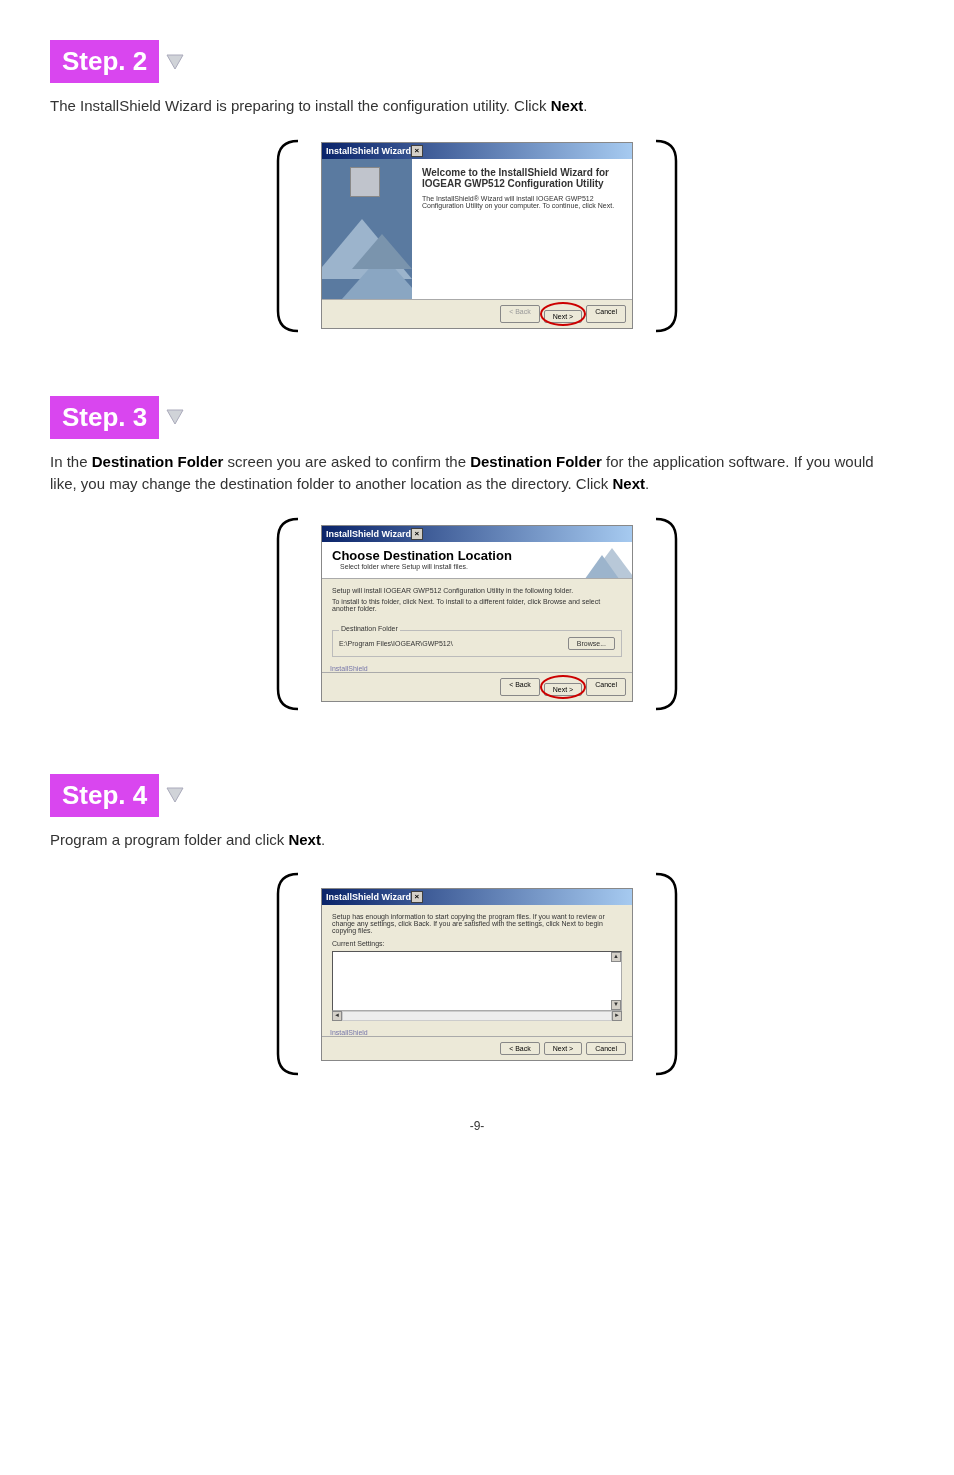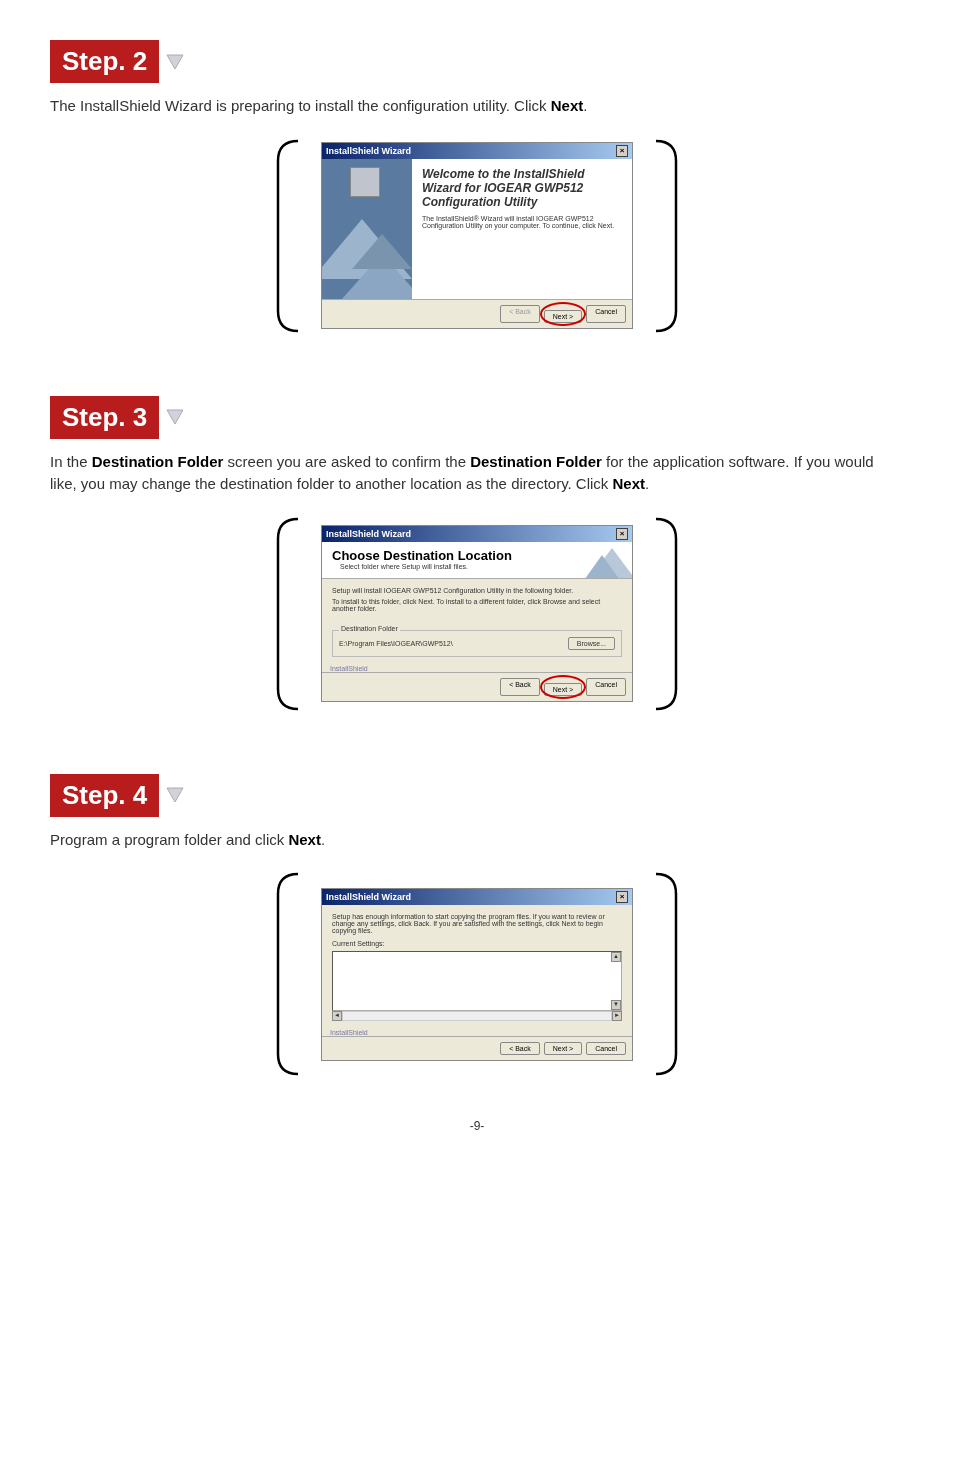--- a/index.html
+++ b/index.html
@@ -9,21 +9,21 @@
   background: #fff;
   color: #000;
   padding: 40px 50px 20px 50px;
 }
 .step-header {
   display: inline-flex;
   align-items: center;
   margin-bottom: 12px;
 }
 .step-badge {
-  background: #b91c1c;
+  background: #d946ef;
   color: #fff;
   font-weight: bold;
   font-size: 26px;
   font-family: "Arial Black", Arial, sans-serif;
   padding: 6px 12px;
 }
 .step-chevron {
   margin-left: 6px;
 }
 .desc {
@@ -45,21 +45,21 @@
 .dialog {
   width: 312px;
   border: 1px solid #888;
   font-family: Tahoma, Verdana, sans-serif;
   margin: 0 18px;
   background: #ece9d8;
 }
 .titlebar {
   display: flex;
   align-items: center;
-  justify-content: space-between;
+  justify-content: flex-start;
   background: linear-gradient(to right, #0a246a, #a6caf0);
   color: #fff;
   padding: 2px 4px;
   font-size: 9px;
   font-weight: bold;
 }
 .titlebar .close {
   background: #d4d0c8;
   color: #000;
   border: 1px solid #404040;
@@ -87,21 +87,21 @@
 }
 .welcome-side .tri1, .welcome-side .tri2, .welcome-side .tri3 {
   position: absolute;
   width: 0; height: 0;
   border-style: solid;
 }
 .welcome-side .tri1 { bottom: 20px; left: -10px; border-width: 0 50px 60px 50px; border-color: transparent transparent #9cb4cc transparent; }
 .welcome-side .tri2 { bottom: 0; left: 20px; border-width: 0 40px 45px 40px; border-color: transparent transparent #8aa6c2 transparent; }
 .welcome-side .tri3 { bottom: 30px; left: 30px; border-width: 0 30px 35px 30px; border-color: transparent transparent #7a94ad transparent; }
 .welcome-main { padding: 8px 10px; font-size: 7px; flex: 1; color: #333; }
-.welcome-main h4 { font-size: 12px; margin-bottom: 6px; font-style: italic; }
+.welcome-main h4 { font-size: 10px; margin-bottom: 6px; }
 .btnrow {
   background: #ece9d8;
   border-top: 1px solid #aaa;
   display: flex;
   justify-content: flex-end;
   padding: 5px 6px;
   gap: 4px;
 }
 .winbtn {
   font-size: 7px;

